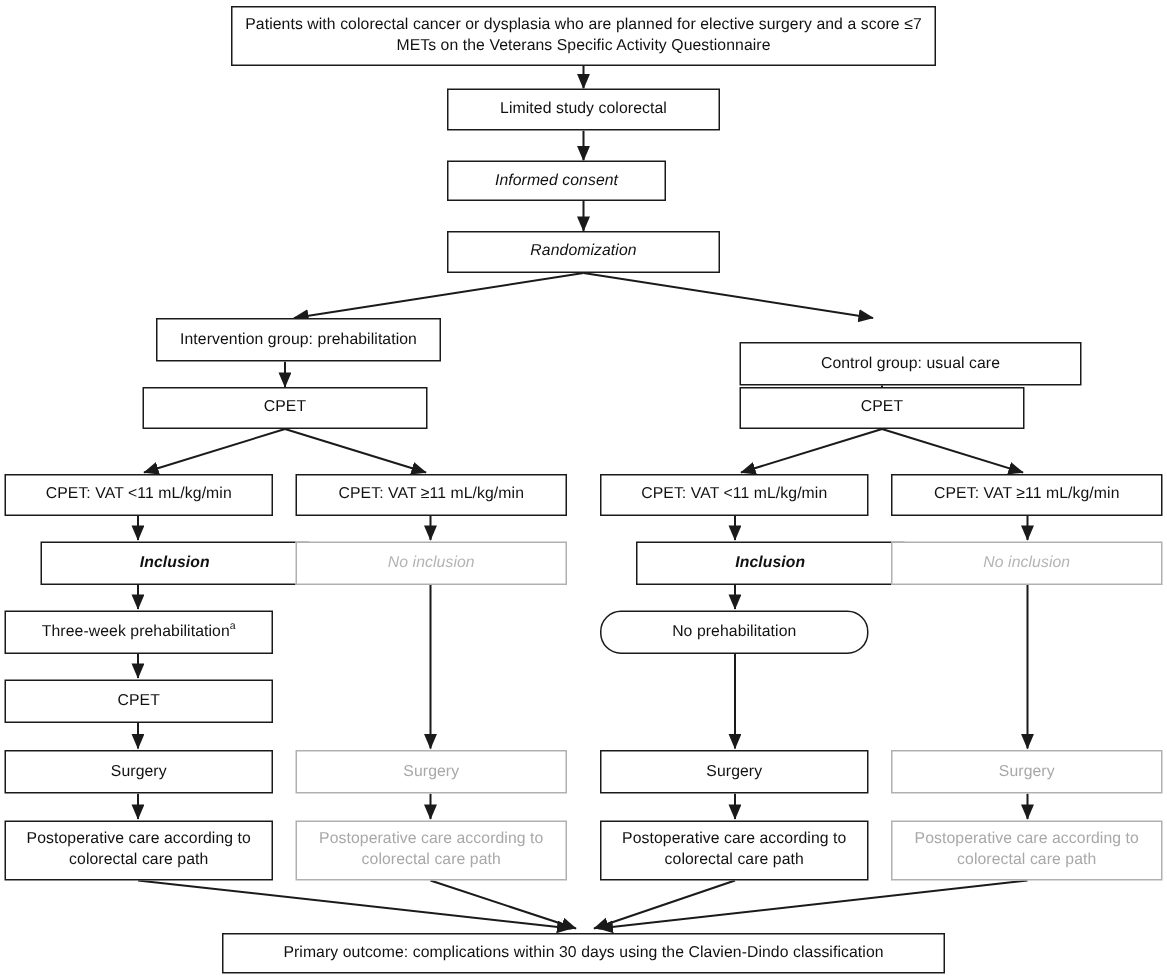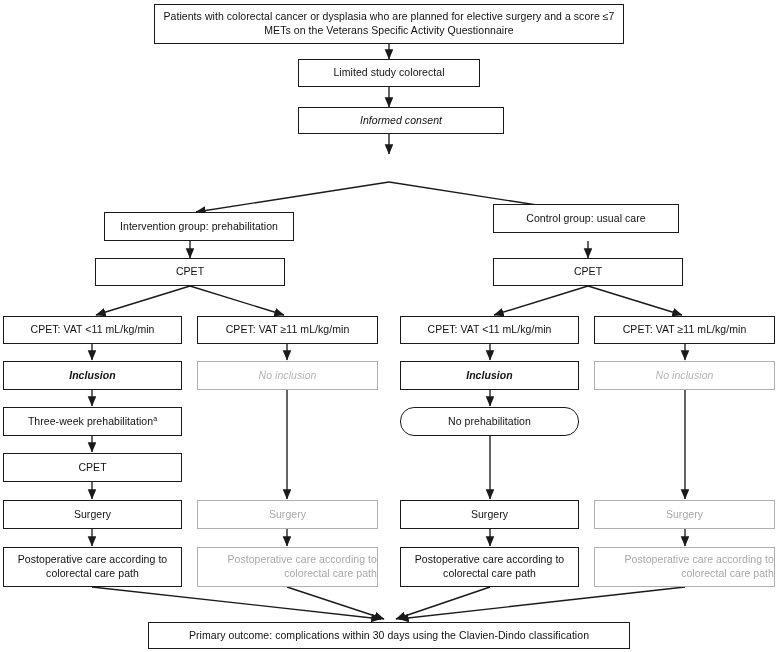--- a/index.html
+++ b/index.html
@@ -33,25 +33,25 @@
   }
   .node.thick {
     border-width: 1.6px;
   }
   .node.italic {
     font-style: italic;
   }
   .node.bolditalic {
     font-style: italic;
     font-weight: bold;
+    margin-left: 24px;
   }
   .node.muted {
     border-color: #b0b0b0;
     color: #a8a8a8;
-    text-align: right;
   }
   .node.muted.italic {
     color: #b4b4b4;
   }
   .node .sup {
     font-size: 7px;
     vertical-align: super;
     line-height: 0;
   }
   svg.edges {
@@ -131,29 +131,32 @@
   </svg>
 
   <div class="node thick" style="left:154px; top:4px; width:470px; height:40px;">
     <span>Patients  with colorectal cancer or dysplasia who are planned for elective surgery and a score ≤7 METs  on the Veterans Specific Activity Questionnaire</span>
   </div>
 
   <div class="node" style="left:298px; top:59px; width:182px; height:28px;">
     <span>Limited  study colorectal</span>
   </div>
 
-  <div class="node italic" style="left:298px; top:107px; width:206px; height:27px;">
+  <div class="node italic" style="left:298px; top:107px; width:146px; height:27px;">
     <span>Informed consent</span>
   </div>
 
+  <div class="node italic" style="left:298px; top:154px; width:182px; height:28px;">
+    <span>Randomization</span>
+  </div>
 
   <div class="node" style="left:104px; top:212px; width:190px; height:29px;">
     <span>Intervention group: prehabilitation</span>
   </div>
-  <div class="node" style="left:493px; top:204px; width:186px; height:29px;">
+  <div class="node" style="left:493px; top:228px; width:228px; height:29px;">
     <span>Control group: usual care</span>
   </div>
 
   <div class="node" style="left:95px; top:258px; width:190px; height:28px;">
     <span>CPET</span>
   </div>
   <div class="node" style="left:493px; top:258px; width:190px; height:28px;">
     <span>CPET</span>
   </div>
 

